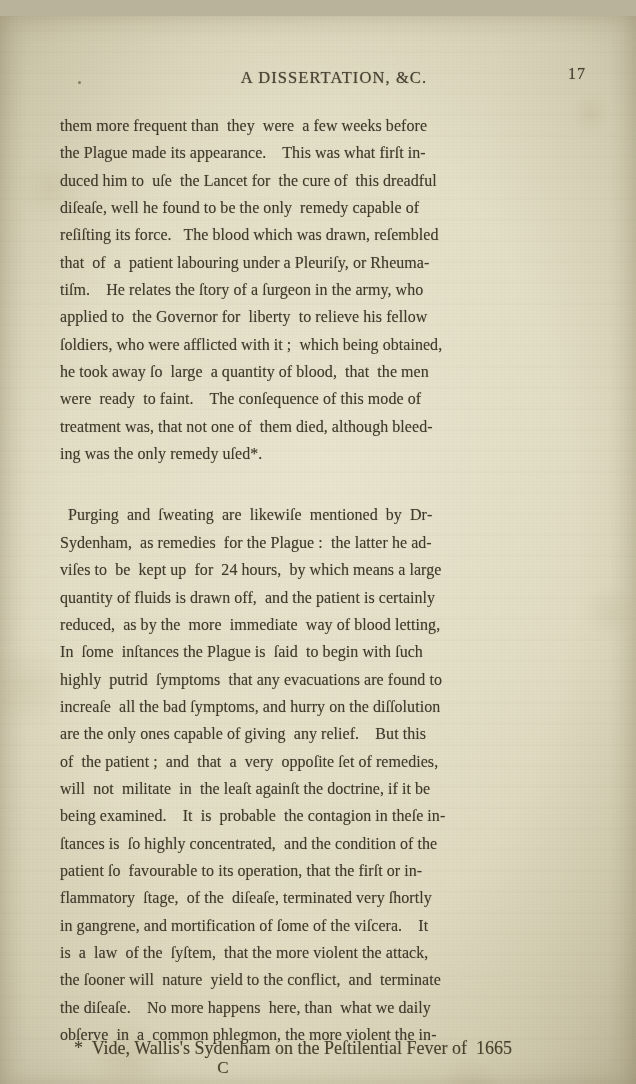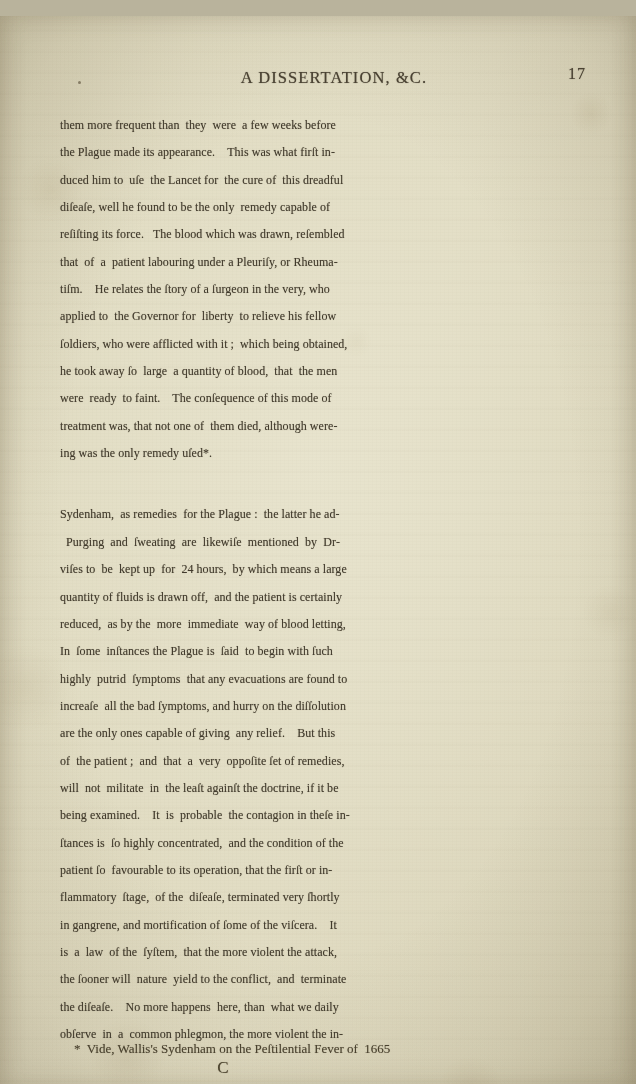--- a/index.html
+++ b/index.html
@@ -136,21 +136,21 @@
 
   .body {
     position: absolute;
     top: 96px;
     left: 60px;
     width: 516px;
   }
 
   .para {
     margin: 0;
-    font-size: 12px;
+    font-size: 16px;
     line-height: 27.35px;
     color: #413a2c;
     text-shadow: 0 0 0.8px rgba(62,54,38,0.4);
   }
 
   .para .ln {
     display: block;
     white-space: pre;
     letter-spacing: 0.05px;
   }
@@ -158,21 +158,21 @@
   .para-gap { height: 34px; }
 
   .footnote-zone {
     position: absolute;
     left: 60px;
     right: 44px;
     bottom: 22px;
   }
 
   .footnote {
-    font-size: 13px;
+    font-size: 18px;
     line-height: 17px;
     color: #4a422f;
     white-space: pre;
     padding-left: 14px;
     text-shadow: 0 0 0.8px rgba(64,56,38,0.4);
   }
 
   .signature {
     margin-top: 1px;
     text-align: center;
@@ -211,34 +211,34 @@
 
     <div class="body">
 
       <p class="para">
         <span class="ln">them more frequent than  they  were  a few weeks before</span>
         <span class="ln">the Plague made its appearance.    This was what firſt in‐</span>
         <span class="ln">duced him to  uſe  the Lancet for  the cure of  this dreadful</span>
         <span class="ln">diſeaſe, well he found to be the only  remedy capable of</span>
         <span class="ln">reſiſting its force.   The blood which was drawn, reſembled</span>
         <span class="ln">that  of  a  patient labouring under a Pleuriſy, or Rheuma‐</span>
-        <span class="ln">tiſm.    He relates the ſtory of a ſurgeon in the very, who</span>
+        <span class="ln">tiſm.    He relates the ſtory of a ſurgeon in the army, who</span>
         <span class="ln">applied to  the Governor for  liberty  to relieve his fellow</span>
         <span class="ln">ſoldiers, who were afflicted with it ;  which being obtained,</span>
         <span class="ln">he took away ſo  large  a quantity of blood,  that  the men</span>
         <span class="ln">were  ready  to faint.    The conſequence of this mode of</span>
-        <span class="ln">treatment was, that not one of  them died, although were‐</span>
+        <span class="ln">treatment was, that not one of  them died, although bleed‐</span>
         <span class="ln">ing was the only remedy uſed*.</span>
       </p>
 
       <div class="para-gap"></div>
 
       <p class="para">
+        <span class="ln">  Purging  and  ſweating  are  likewiſe  mentioned  by  Dr‐</span>
         <span class="ln">Sydenham,  as remedies  for the Plague :  the latter he ad‐</span>
-        <span class="ln">  Purging  and  ſweating  are  likewiſe  mentioned  by  Dr‐</span>
         <span class="ln">viſes to  be  kept up  for  24 hours,  by which means a large</span>
         <span class="ln">quantity of fluids is drawn off,  and the patient is certainly</span>
         <span class="ln">reduced,  as by the  more  immediate  way of blood letting,</span>
         <span class="ln">In  ſome  inſtances the Plague is  ſaid  to begin with ſuch</span>
         <span class="ln">highly  putrid  ſymptoms  that any evacuations are found to</span>
         <span class="ln">increaſe  all the bad ſymptoms, and hurry on the diſſolution</span>
         <span class="ln">are the only ones capable of giving  any relief.    But this</span>
         <span class="ln">of  the patient ;  and  that  a  very  oppoſite ſet of remedies,</span>
         <span class="ln">will  not  militate  in  the leaſt againſt the doctrine, if it be</span>
         <span class="ln">being examined.    It  is  probable  the contagion in theſe in‐</span>

